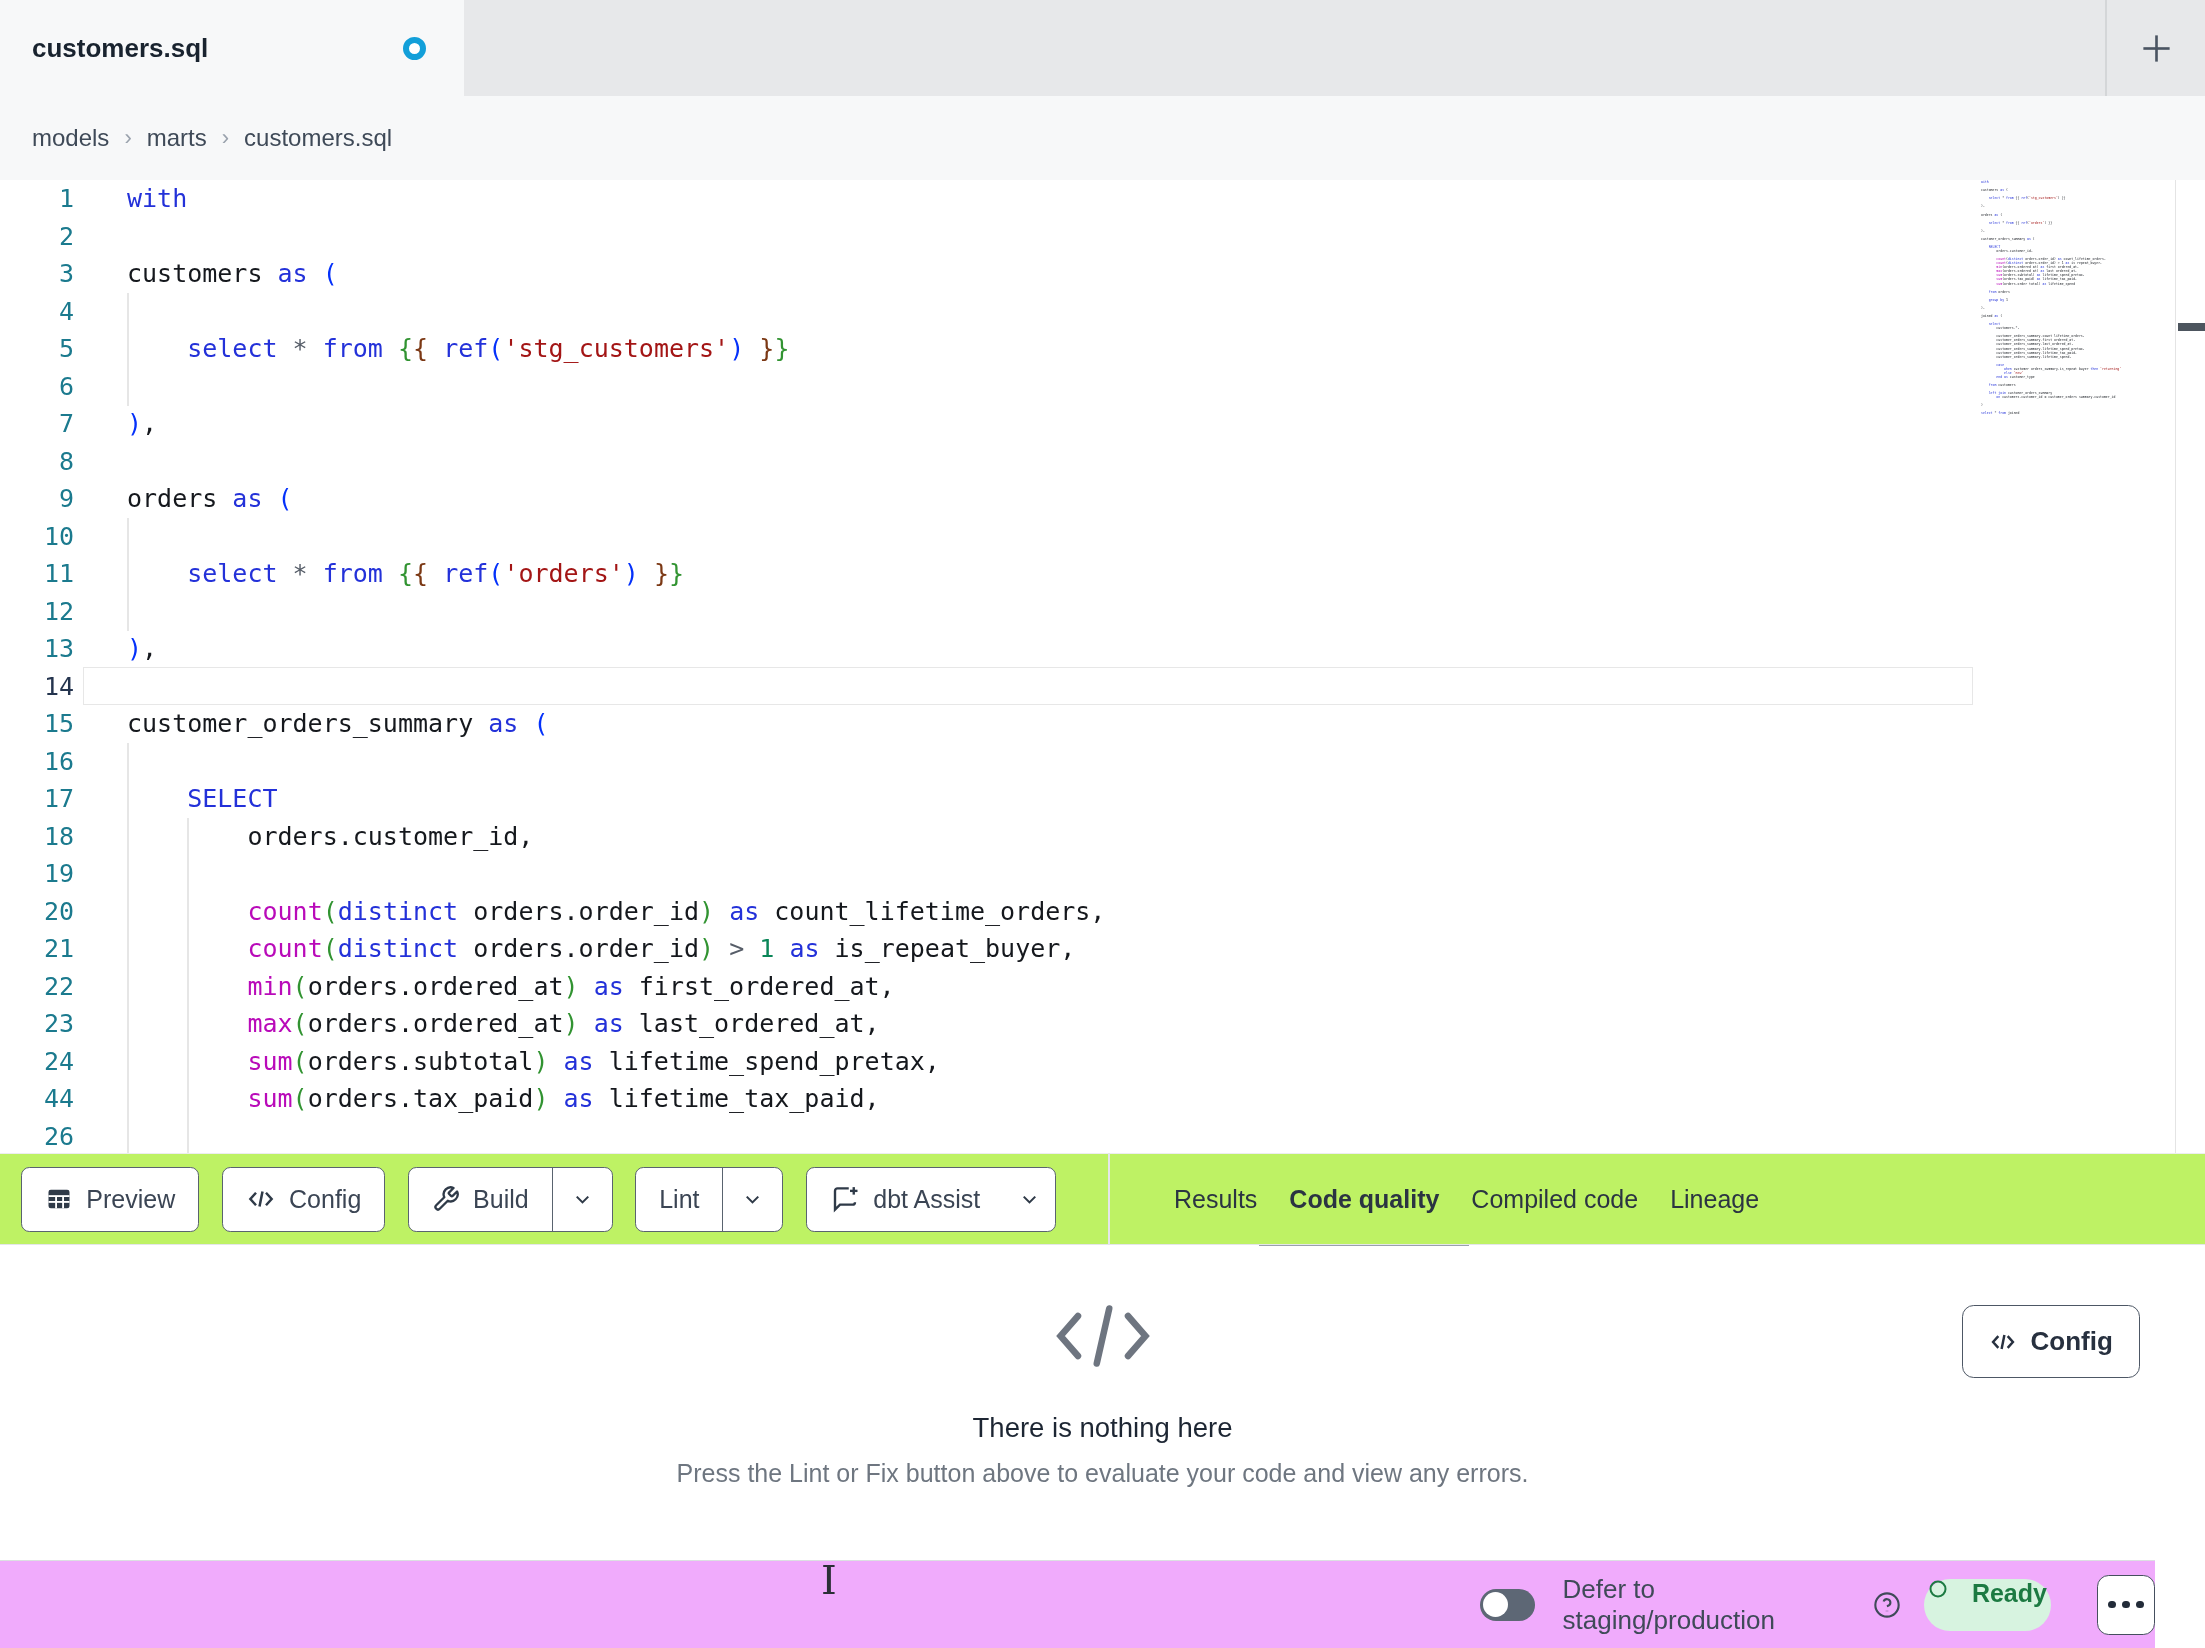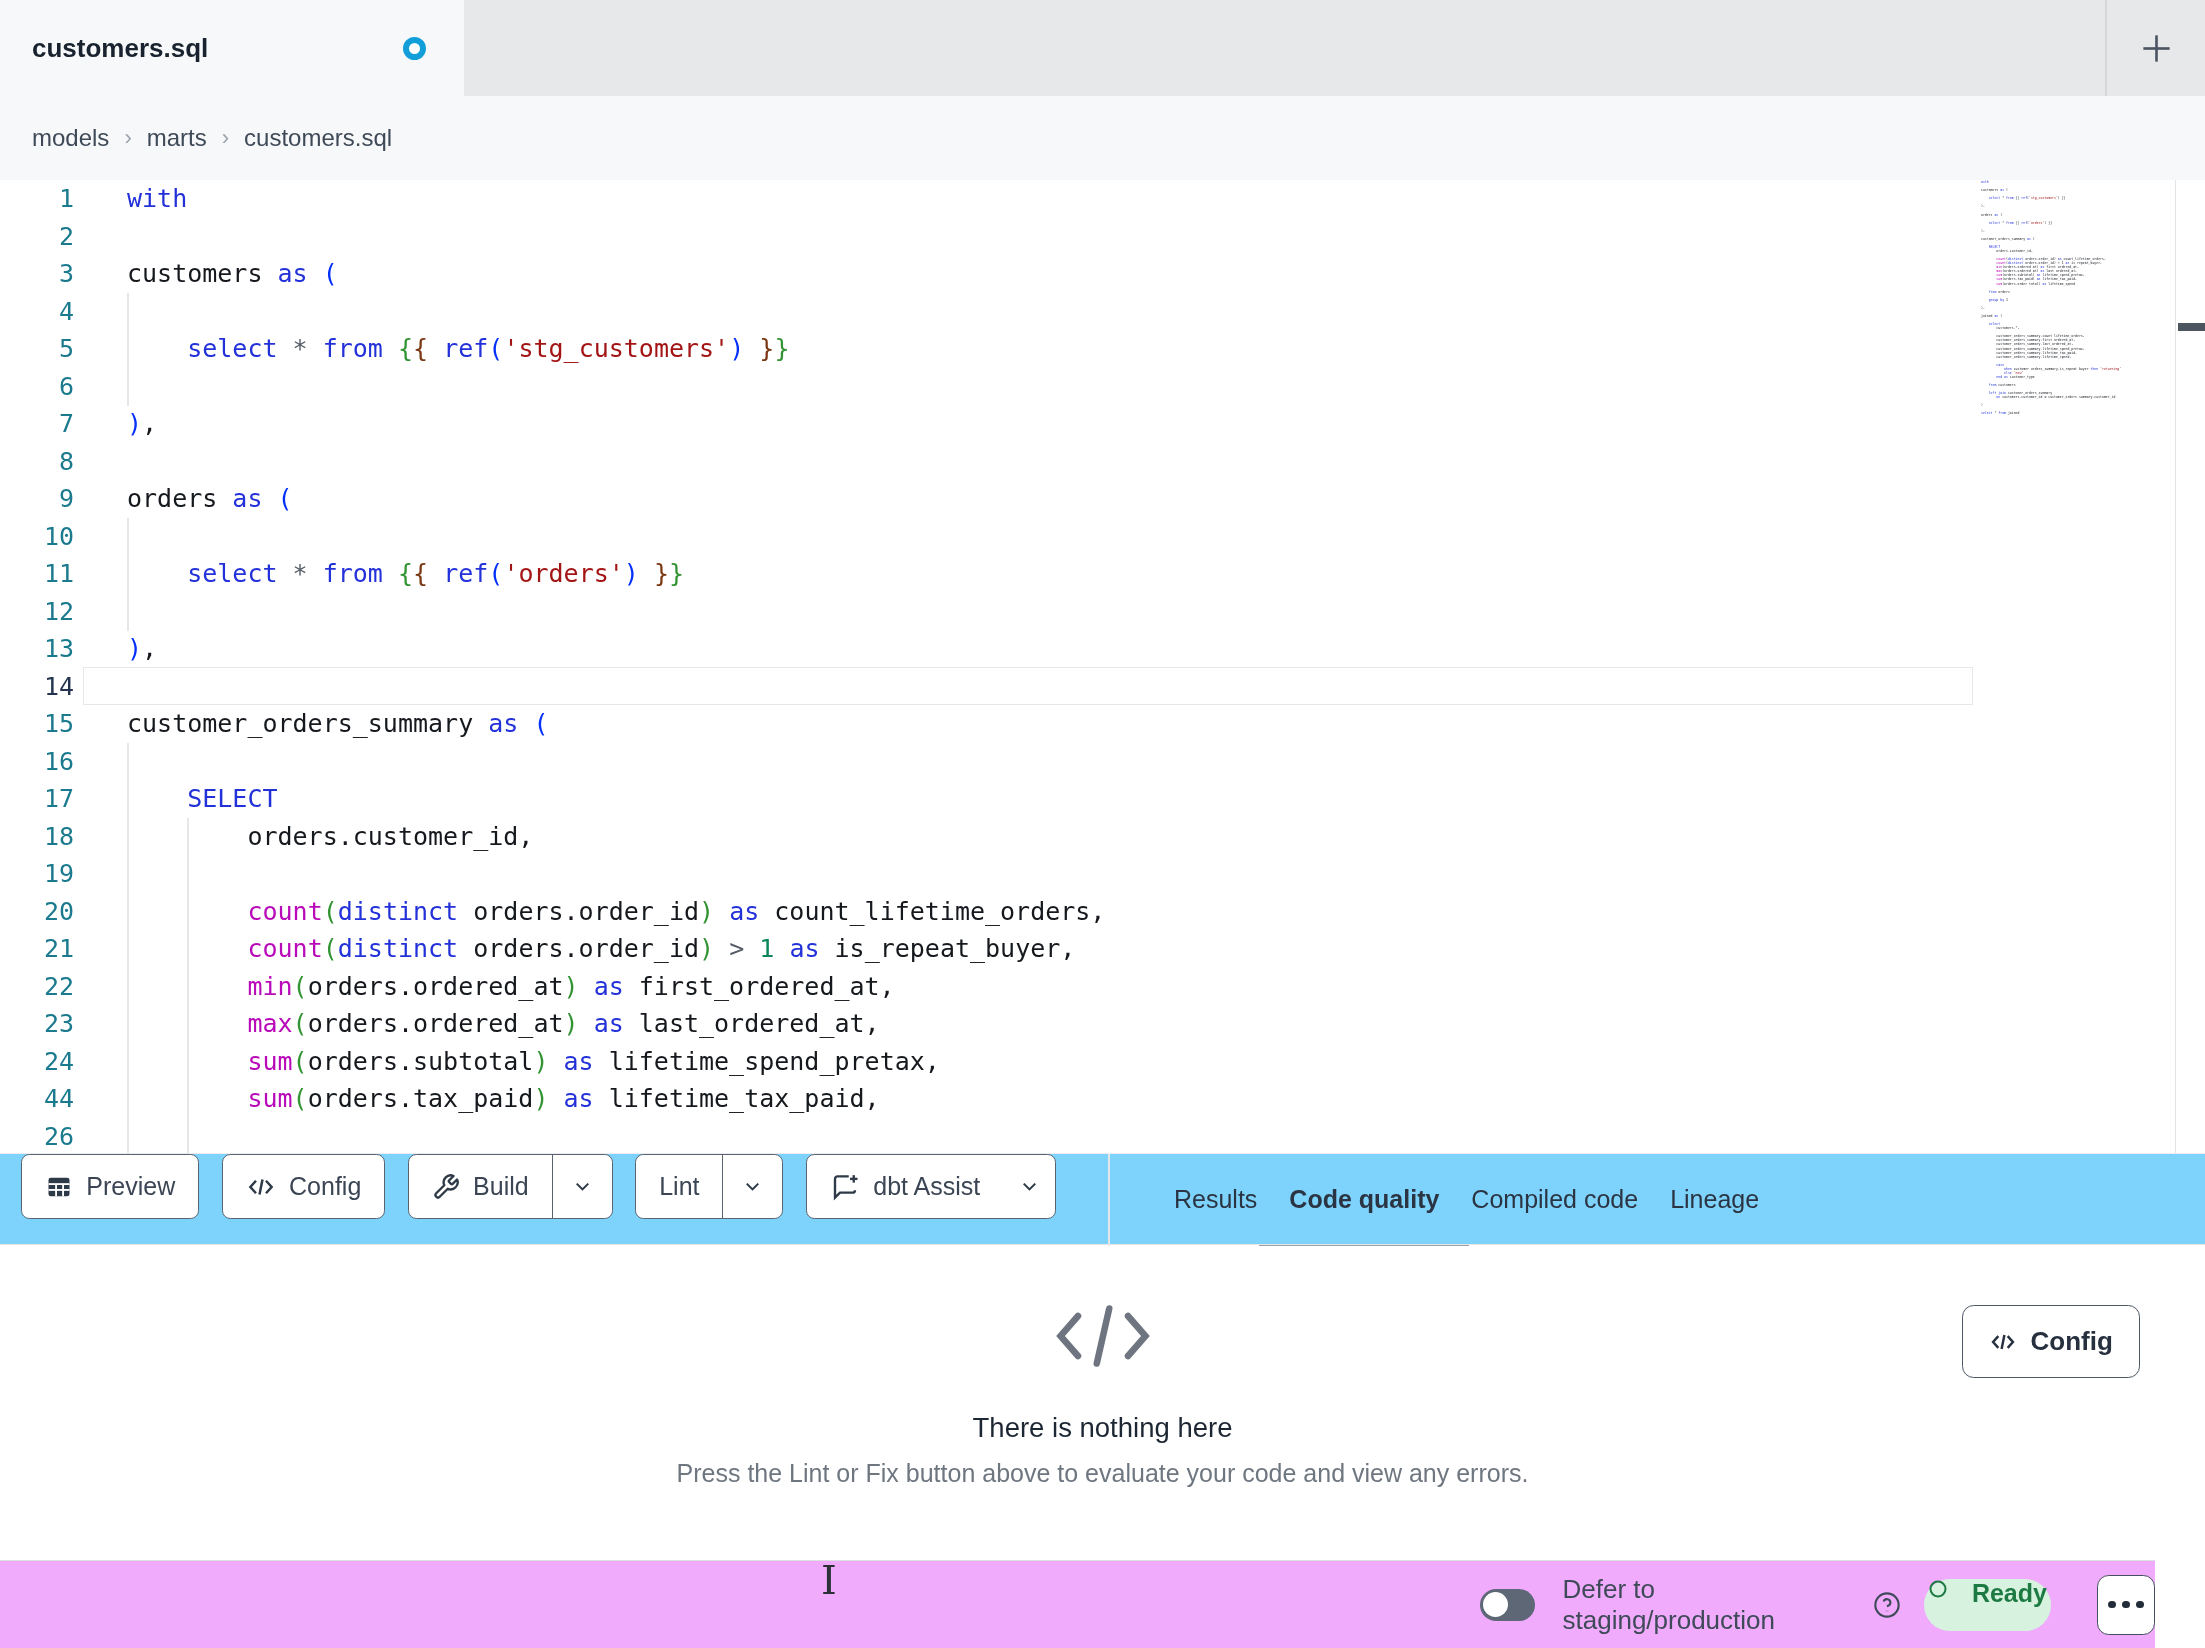--- a/index.html
+++ b/index.html
@@ -39,22 +39,22 @@
   .cur-line{position:absolute;left:83px;width:1890px;height:38px;border:1.7px solid #e7e7e7;background:#ffffff;}
   .iguide{position:absolute;width:1.7px;background:#e6e6e6;}
   .minimap{position:absolute;left:1978px;top:0;width:198px;height:973px;background:#ffffff;
       border-right:1.7px solid #e4e4e4;overflow:hidden;}
   .minimap-inner{position:absolute;left:3.3px;top:0;width:1417px;transform:scale(0.145);transform-origin:0 0;
       font-family:"DejaVu Sans Mono",monospace;font-size:22px;line-height:28px;white-space:pre;color:#20242a;}
   .ruler{position:absolute;left:2178px;top:0;width:27.5px;height:973px;background:#ffffff;}
   .ruler-marker{position:absolute;left:0;top:143px;width:27.5px;height:7.5px;background:#4d555e;}
 
   
-  .toolbar{position:absolute;left:0;top:1153px;width:2205px;height:92px;background:#7dd3fc;
-      border-top:1.7px solid #ededef;border-bottom:1.7px solid #e4e6e9;display:flex;}
+  .toolbar{position:absolute;left:0;top:1153px;width:2205px;height:92px;background:#bef264;
+      border-top:1.7px solid #ededef;border-bottom:1.7px solid #e4e6e9;display:flex;align-items:center;}
   .tb-btn{display:flex;align-items:center;height:65px;margin-left:22.5px;background:#ffffff;
       border:1.7px solid #59636f;border-radius:8.3px;color:#3b4554;font-size:25px;cursor:pointer;
       font-family:"Liberation Sans",sans-serif;padding:0;}
   .tb-main{display:flex;align-items:center;gap:13.3px;padding:0 23px;height:100%;}
   .tb-chev{display:flex;align-items:center;justify-content:center;width:60px;height:100%;
       border-left:1.7px solid #59636f;}
   .tb-chev.nodiv{border-left:none;width:52px;}
   .tb-btn:first-of-type{margin-left:21px;}
   .tb-divider{width:1.7px;height:92px;background:#e4e6e9;margin-left:52px;}
   .ptabs{display:flex;align-items:center;height:100%;margin-left:64px;gap:32px;}

